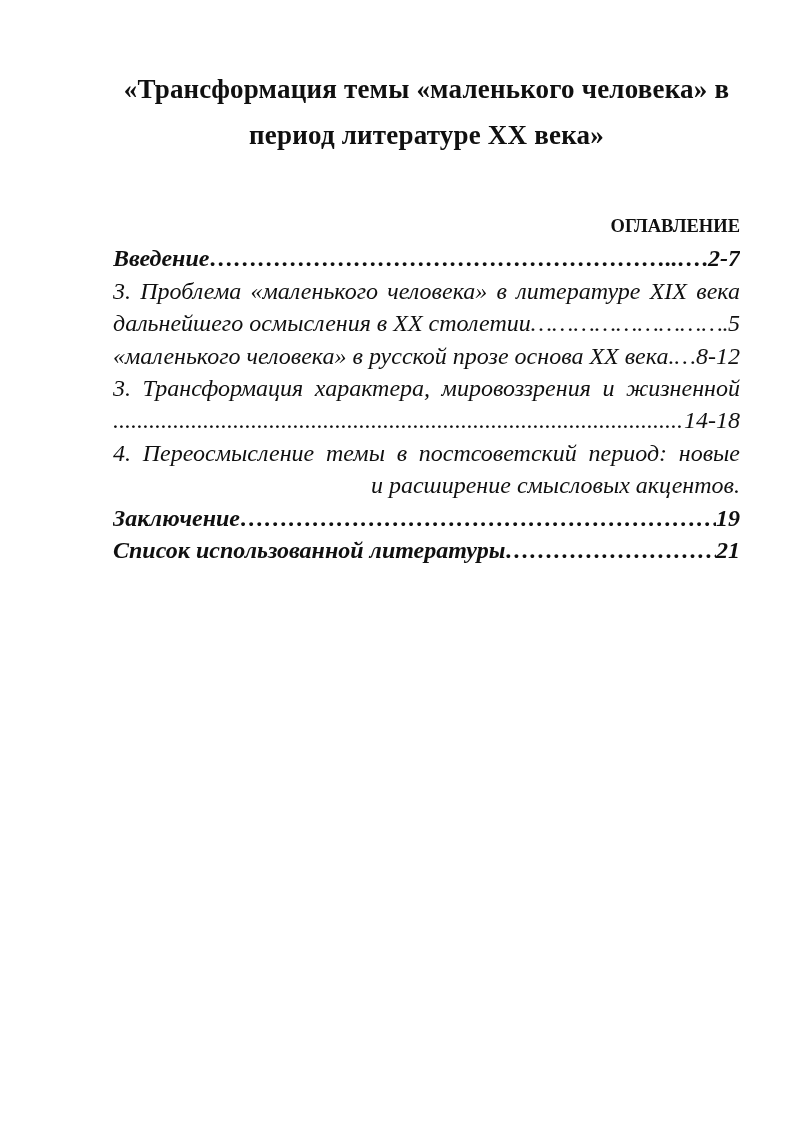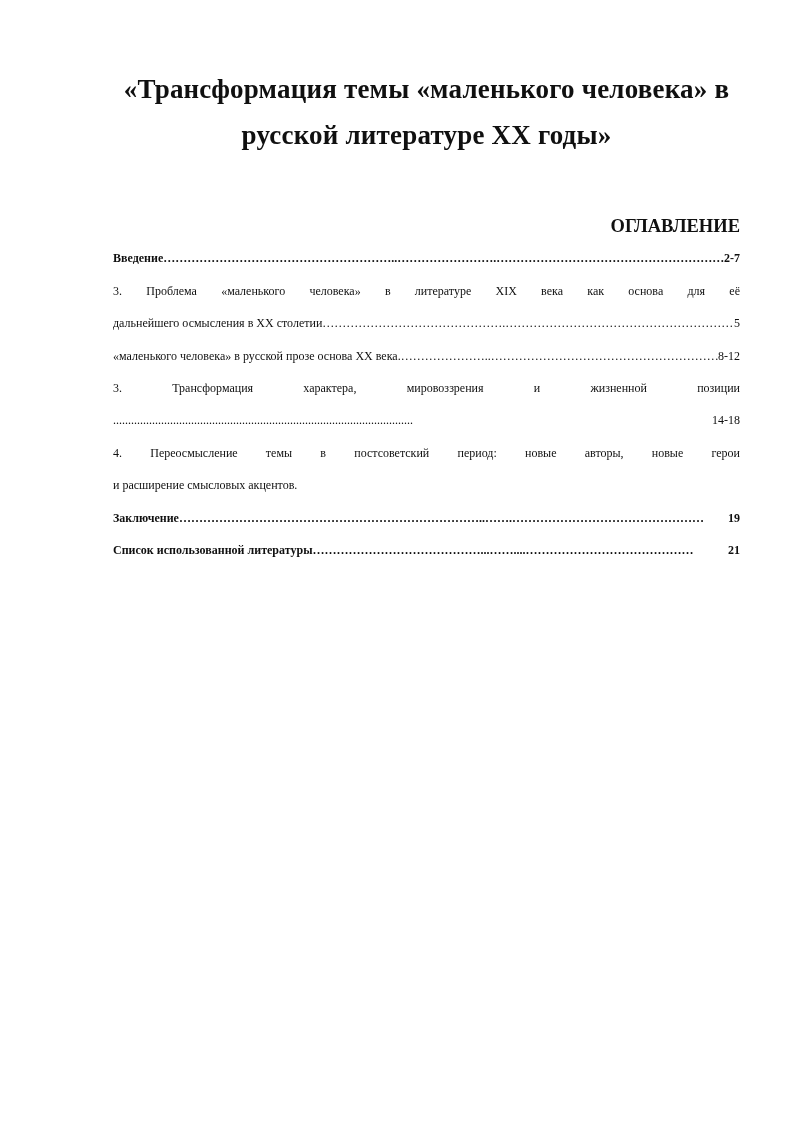--- a/index.html
+++ b/index.html
@@ -33,22 +33,23 @@
   }
   .doc-title .title-line { display: block; }
   .toc-heading {
     margin: 52px 0 0 0;
     font-size: 18.5px;
     font-weight: 700;
     line-height: 32.4px;
     text-align: right;
   }
   .toc {
-    font-size: 12px;
+    font-size: 24px;
     line-height: 32.4px;
+    font-style: italic;
   }
   .toc-line {
     margin: 0;
     height: 32.4px;
     overflow: hidden;
   }
   
   .leader {
     display: flex;
     align-items: baseline;
@@ -65,31 +66,31 @@
   .fill {
     text-align: justify;
     text-align-last: justify;
   }
   .fill::after {
     content: "";
     display: inline-block;
     width: 100%;
     height: 0;
   }
-  .plain { text-align: left; }
+  .plain { text-align: right; }
   .bold { font-weight: 700; }
 </style>
 </head>
 <body>
 
 <div class="page">
 
   <h1 class="doc-title">
     <span class="title-line">«Трансформация темы «маленького человека» в</span>
-    <span class="title-line">русской литературе XX годы»</span>
+    <span class="title-line">период литературе XX века»</span>
   </h1>
 
   <h2 class="toc-heading">ОГЛАВЛЕНИЕ</h2>
 
   <div class="toc">
 
     <p class="toc-line leader bold">
       <span class="t">Введение</span>
       <span class="dots">…………………………………………………..…………………….……………………………………………………</span>
       <span class="pg">2-7</span>

